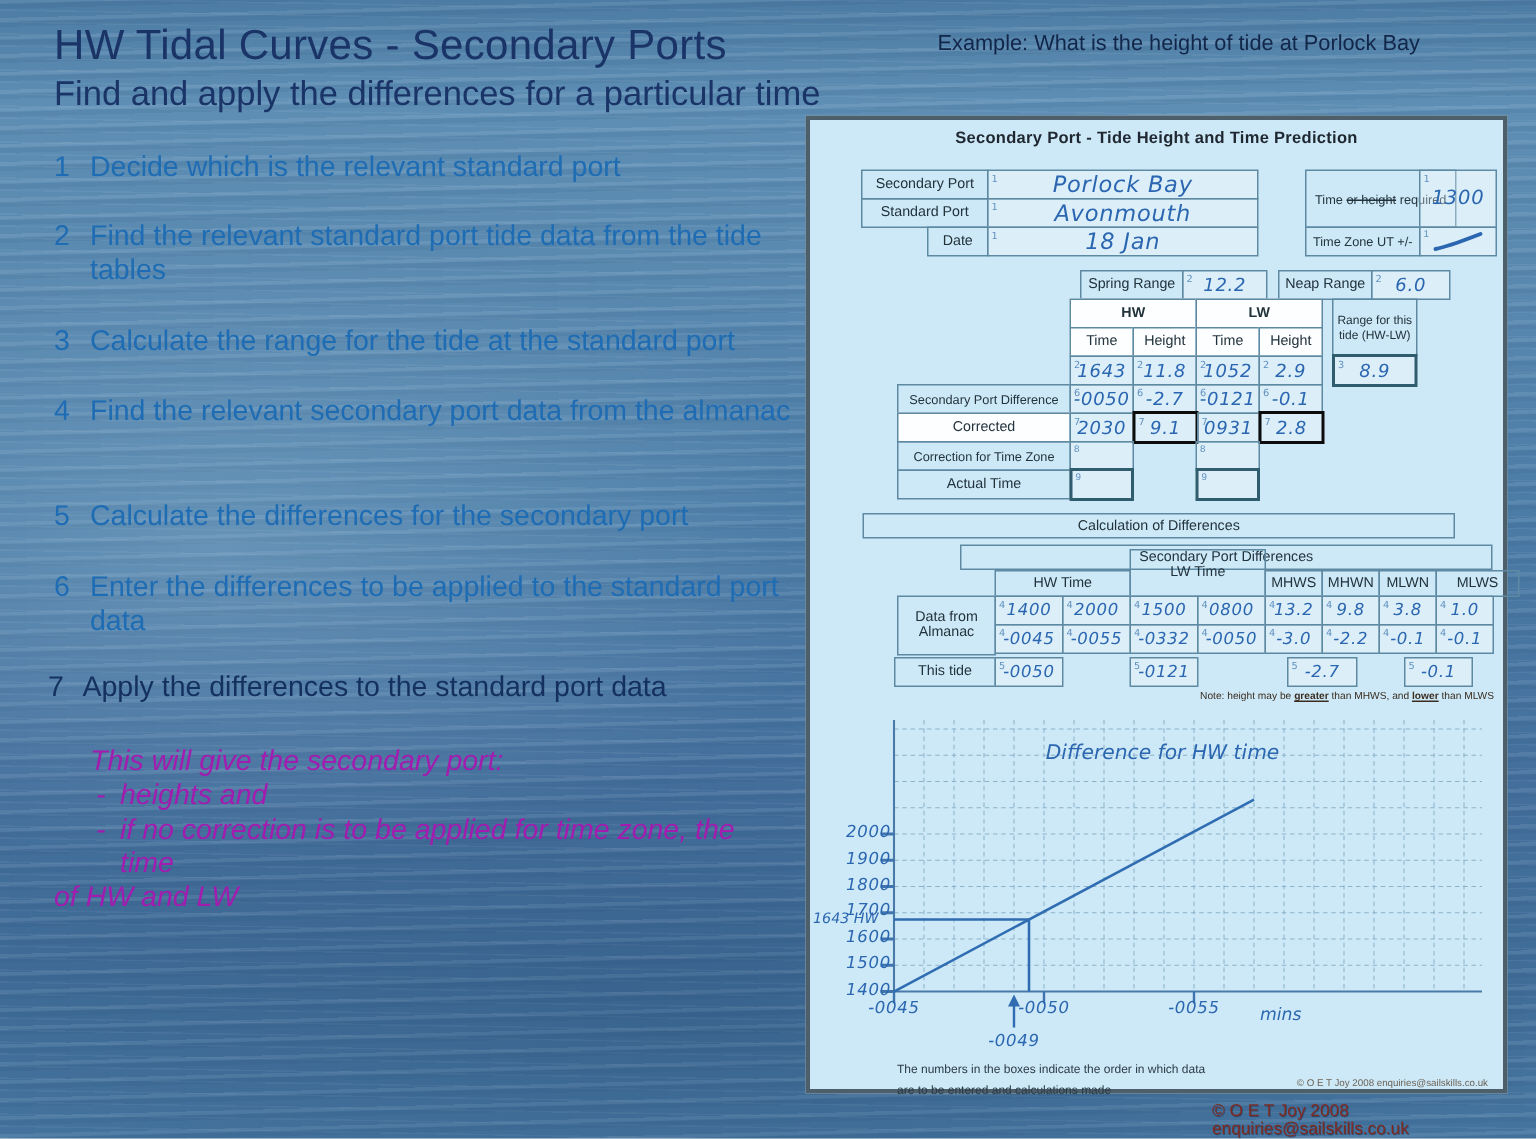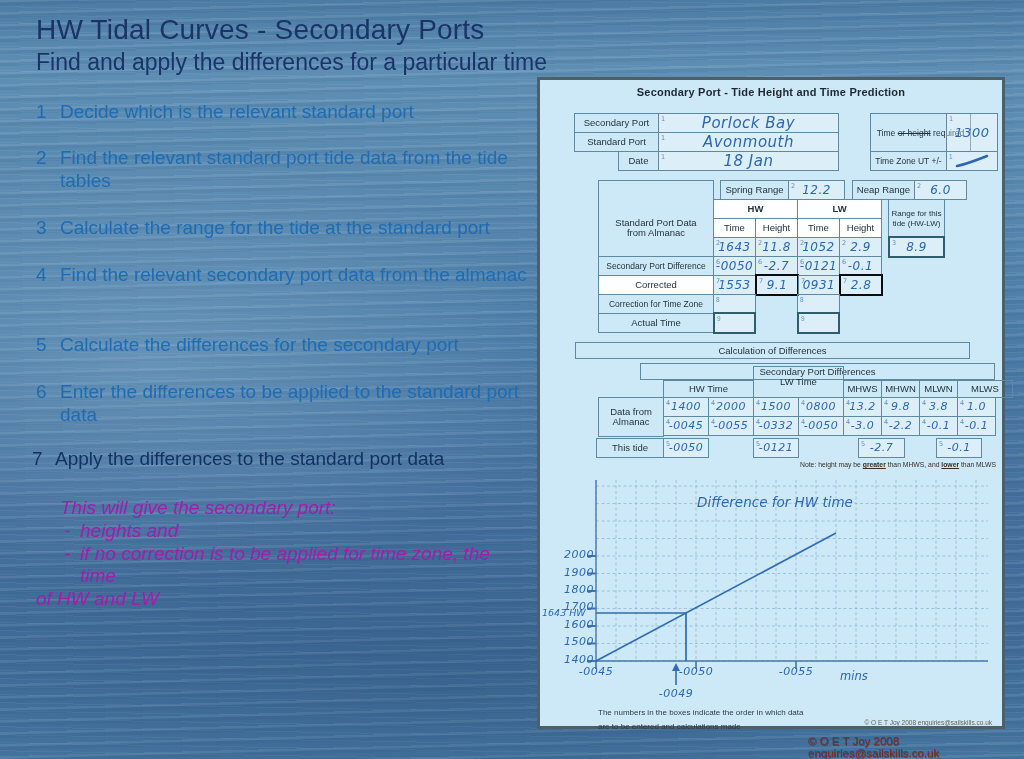--- a/index.html
+++ b/index.html
@@ -55,20 +55,21 @@
   .footer-note{font-size:8px;line-height:14px;color:#2b3b46;}
   .panel-copy{font-size:6.5px;color:#6b6257;}
 </style>
 </head>
 <body>
 
 <div class="abs slide-title">HW Tidal Curves - Secondary Ports</div>
 <div class="abs slide-subtitle">Find and apply the differences for a particular time</div>
 
 <div class="abs example">
+  <div>Example:  What is the height of tide at Porlock Bay</div>
 </div>
 
 <div class="abs step" style="top:100px">
   <span class="step-num">1</span>
   <span class="step-text">Decide which is the relevant standard port</span>
 </div>
 <div class="abs step" style="top:146px">
   <span class="step-num">2</span>
   <span class="step-text">Find the relevant standard port tide data from the tide tables</span>
 </div>
@@ -143,21 +144,20 @@
   <div class="c val hand h12" style="left:248px;top:100px;width:57px;height:20px">
     <i class="sup">2</i>
     <span>12.2</span>
   </div>
   <div class="c" style="left:312px;top:100px;width:63px;height:20px">Neap Range</div>
   <div class="c val hand h12" style="left:374px;top:100px;width:53px;height:20px">
     <i class="sup">2</i>
     <span>6.0</span>
   </div>
 
-  <div class="c" style="left:58px;top:100px;width:116px;height:96px;padding:0 8px">Standard Port Data from Almanac</div>
 
   <div class="c white" style="left:173px;top:119px;width:85px;height:20px;font-weight:bold">HW</div>
   <div class="c white" style="left:257px;top:119px;width:85px;height:20px;font-weight:bold">LW</div>
   <div class="c white" style="left:173px;top:138px;width:43px;height:20px">Time</div>
   <div class="c white" style="left:215px;top:138px;width:43px;height:20px">Height</div>
   <div class="c white" style="left:257px;top:138px;width:43px;height:20px">Time</div>
   <div class="c white" style="left:299px;top:138px;width:43px;height:20px">Height</div>
   <div class="c tiny" style="left:348px;top:119px;width:57px;height:39px;padding:0 2px">Range for this tide (HW-LW)</div>
 
   <div class="c val hand h12" style="left:173px;top:157px;width:43px;height:20px">
@@ -195,21 +195,21 @@
     <span>-0121</span>
   </div>
   <div class="c val hand h12" style="left:299px;top:176px;width:43px;height:20px">
     <i class="sup">6</i>
     <span>-0.1</span>
   </div>
 
   <div class="c white" style="left:58px;top:195px;width:116px;height:20px">Corrected</div>
   <div class="c val hand h12" style="left:173px;top:195px;width:43px;height:20px">
     <i class="sup">7</i>
-    <span>1553</span>
+    <span>2030</span>
   </div>
   <div class="c val hand h12 thickBlack" style="left:215px;top:194px;width:44px;height:22px">
     <i class="sup">7</i>
     <span>9.1</span>
   </div>
   <div class="c val hand h12" style="left:258px;top:195px;width:42px;height:20px">
     <i class="sup">7</i>
     <span>0931</span>
   </div>
   <div class="c val hand h12 thickBlack" style="left:299px;top:194px;width:44px;height:22px">

